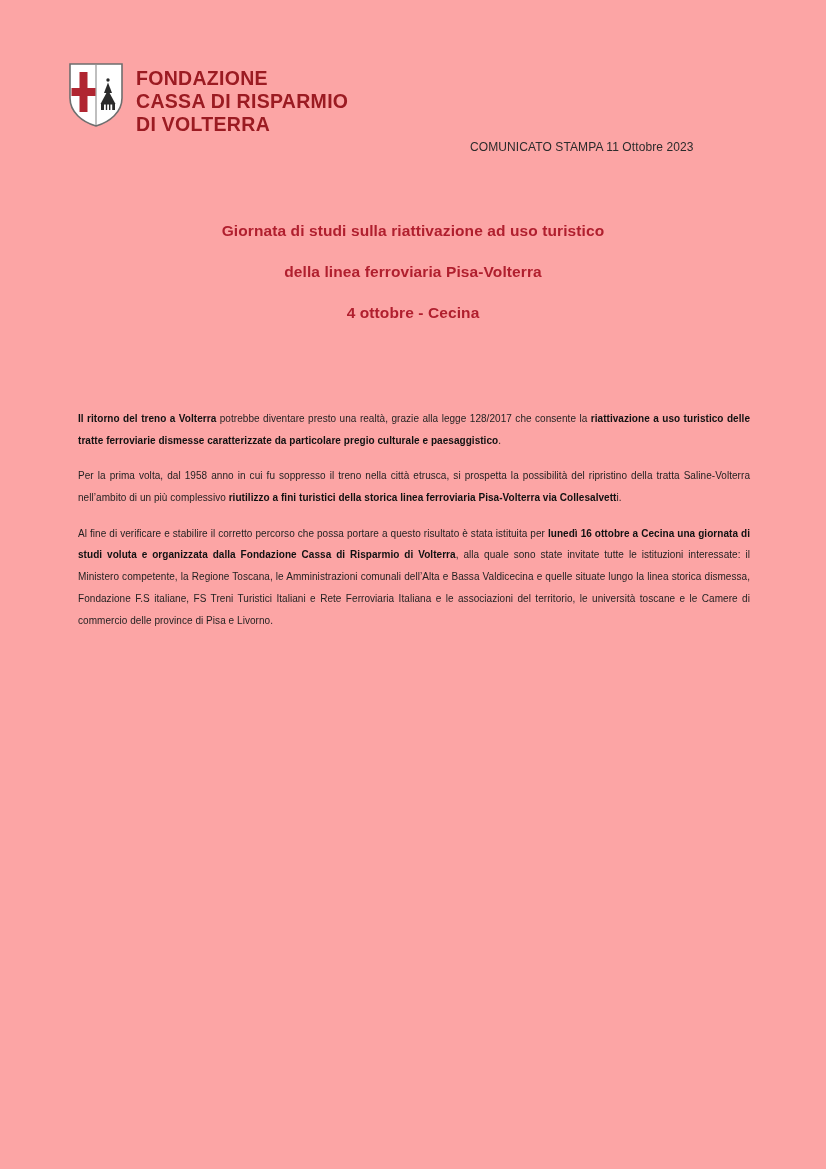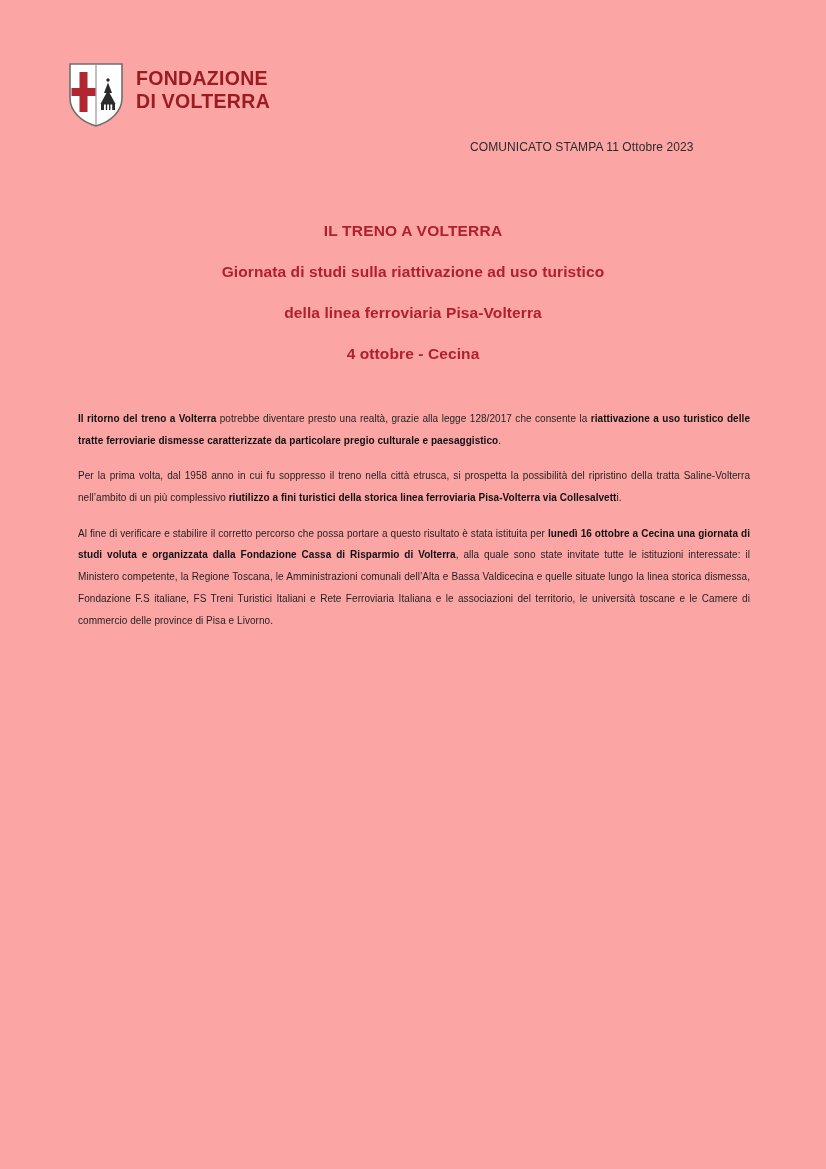--- a/index.html
+++ b/index.html
@@ -149,28 +149,28 @@
         <path d="M40 28 L47.5 42 H32.5 Z"></path>
         <rect x="33" y="41.5" width="14" height="6.5"></rect>
         <rect x="36" y="42.5" width="1.8" height="5.5" fill="#ffffff"></rect>
         <rect x="39.2" y="42.5" width="1.8" height="5.5" fill="#ffffff"></rect>
         <rect x="42.4" y="42.5" width="1.8" height="5.5" fill="#ffffff"></rect>
       </g>
     </svg>
 
     <div class="org-name">
       <div class="org-line">FONDAZIONE</div>
+      <div class="org-line">CASSA DI RISPARMIO</div>
       <div class="org-line">DI VOLTERRA</div>
     </div>
   </div>
 
   <div class="dateline">COMUNICATO STAMPA 11 Ottobre 2023</div>
 
   <div class="title-block">
-    <div class="title-main">IL TRENO A VOLTERRA</div>
     <div class="title-sub">Giornata di studi sulla riattivazione ad uso turistico</div>
     <div class="title-sub">della linea ferroviaria Pisa-Volterra</div>
     <div class="title-sub last">4 ottobre - Cecina</div>
   </div>
 
   <div class="body-copy">
     <p class="para"><b>Il ritorno del treno a Volterra</b><span> potrebbe diventare presto una realtà, grazie alla legge 128/2017 che consente la </span><b>riattivazione a uso turistico delle tratte ferroviarie dismesse caratterizzate da particolare pregio culturale e paesaggistico</b><span>.</span></p>
     <p class="para"><span>Per la prima volta, dal 1958 anno in cui fu soppresso il treno nella città etrusca, si prospetta la possibilità del ripristino della tratta Saline-Volterra nell’ambito di un più complessivo </span><b>riutilizzo a fini turistici della storica linea ferroviaria Pisa-Volterra via Collesalvett</b><span>i.</span></p>
     <p class="para"><span>Al fine di verificare e stabilire il corretto percorso che possa portare a questo risultato è stata istituita per </span><b>lunedì 16 ottobre a Cecina una giornata di studi voluta e organizzata dalla Fondazione Cassa di Risparmio di Volterra</b><span>, alla quale sono state invitate tutte le istituzioni interessate: il Ministero competente, la Regione Toscana, le Amministrazioni comunali dell’Alta e Bassa Valdicecina e quelle situate lungo la linea storica dismessa, Fondazione F.S italiane, FS Treni Turistici Italiani e Rete Ferroviaria Italiana e le associazioni del territorio, le università toscane e le Camere di commercio delle province di Pisa e Livorno.</span></p>
   </div>

